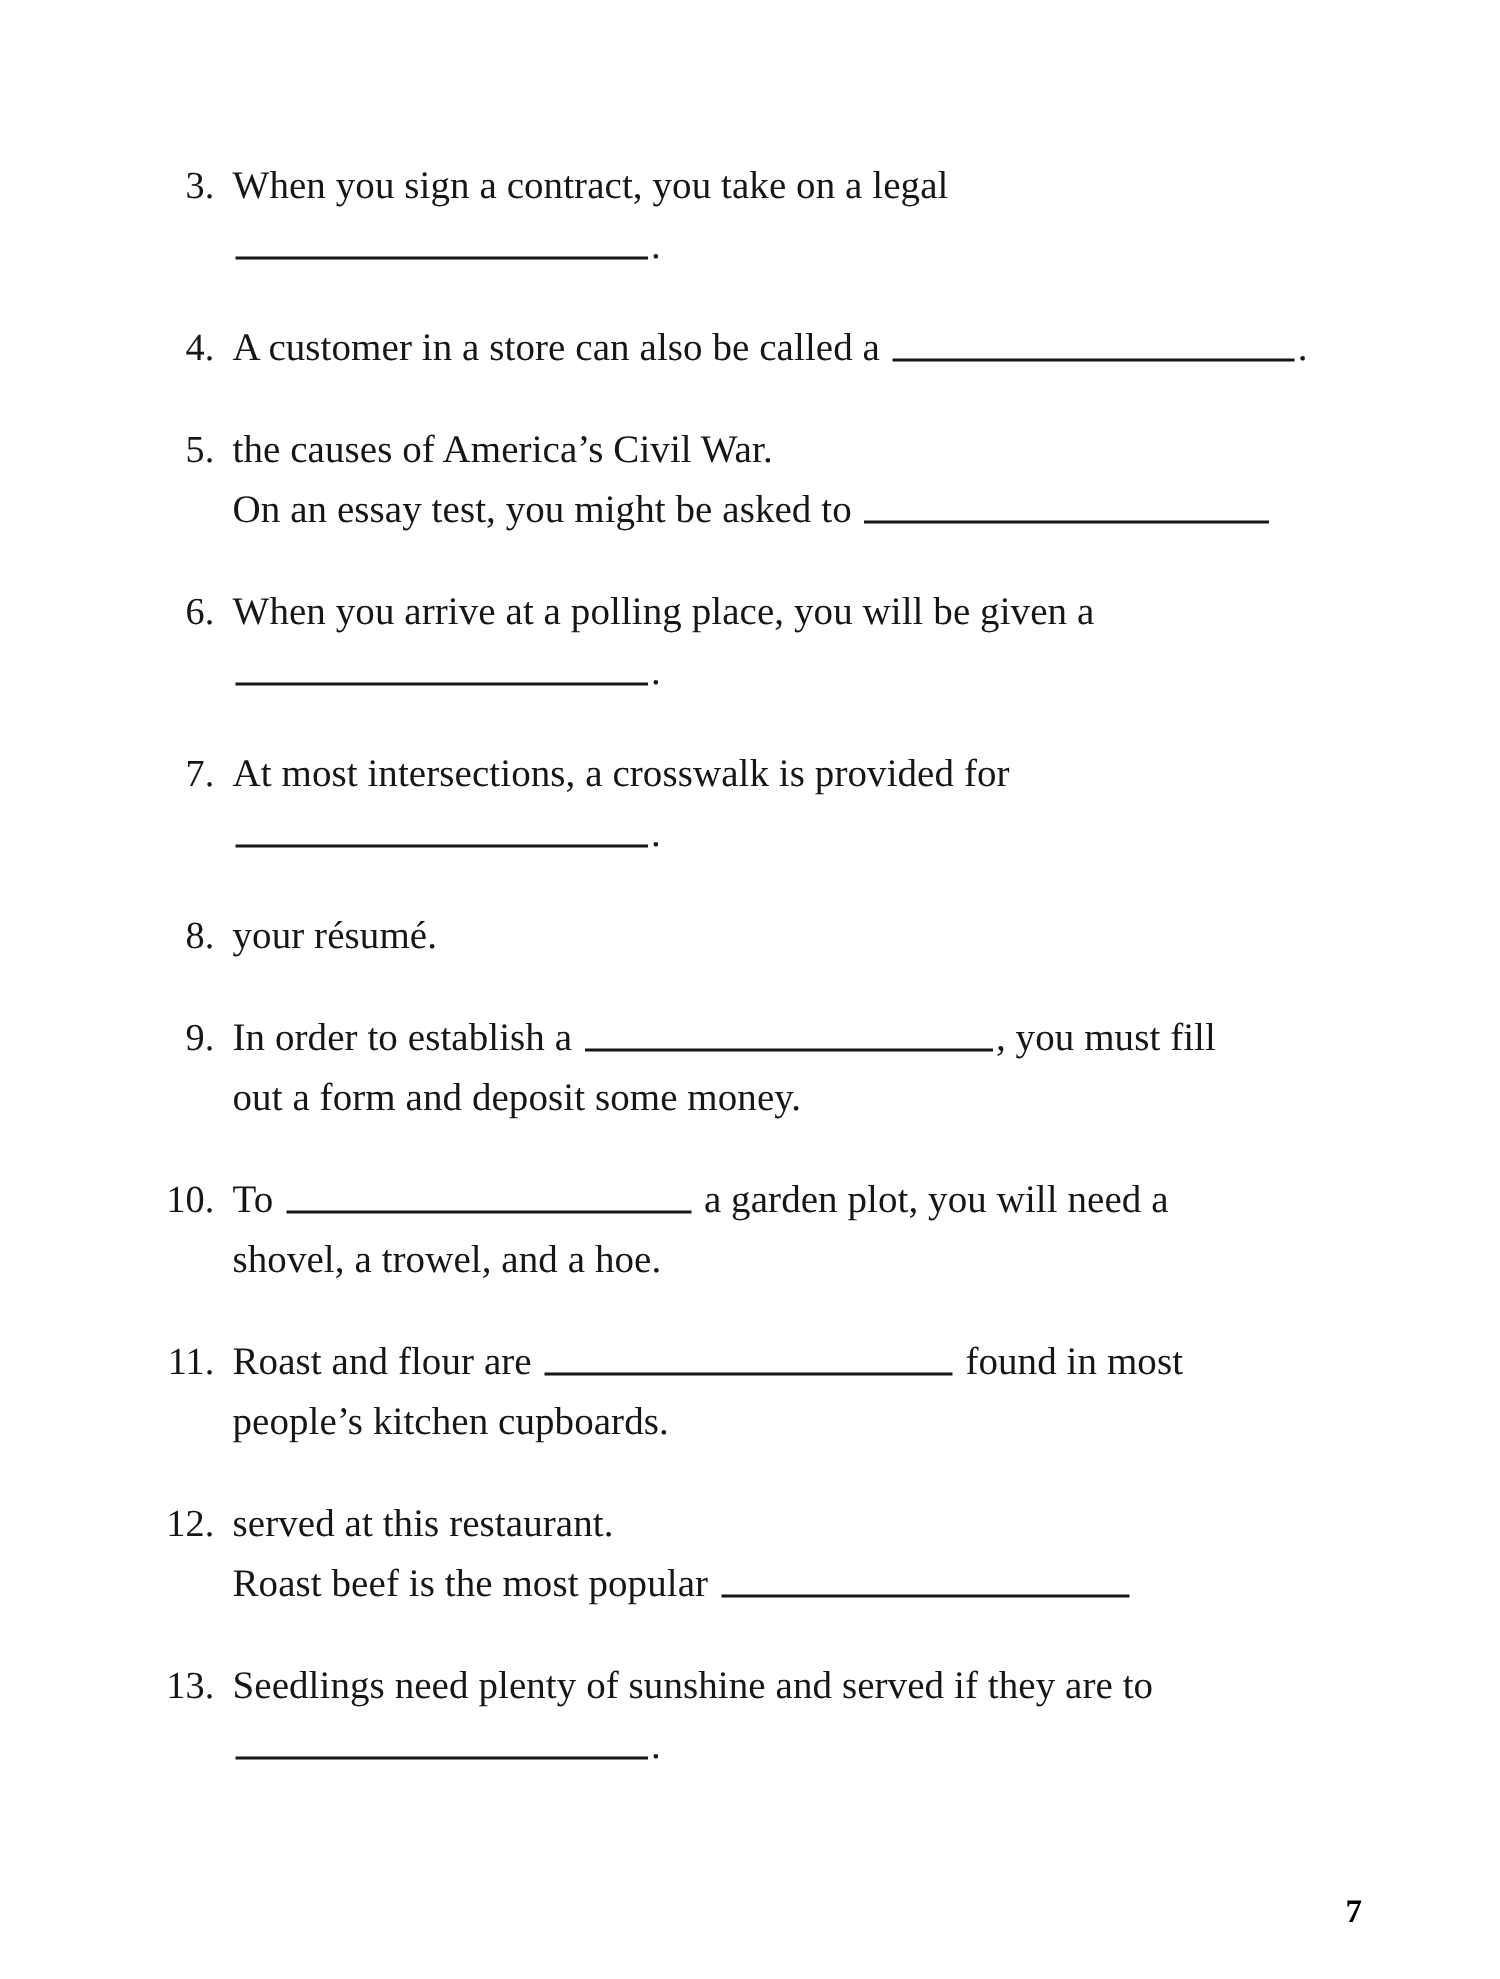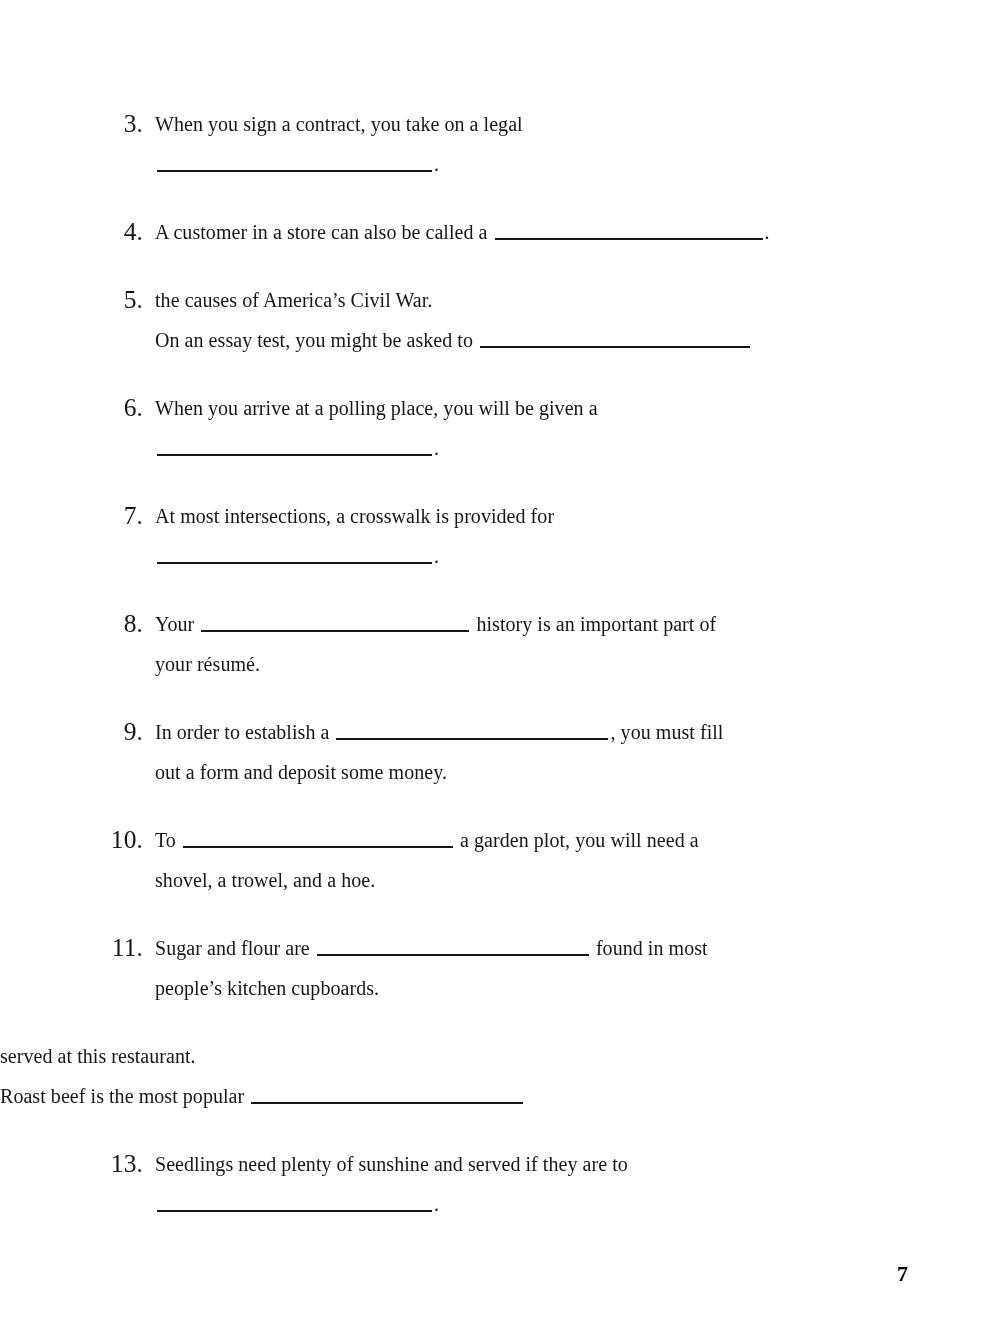--- a/index.html
+++ b/index.html
@@ -37,21 +37,21 @@
     text-align: right;
     padding-right: 12px;
     box-sizing: border-box;
     font-size: 25.5px;
     line-height: 40px;
     letter-spacing: 0.1px;
   }
 
   .q-body {
     flex: 1 1 auto;
-    font-size: 20px;
+    font-size: 26px;
     line-height: 40px;
     padding-right: 60px;
     letter-spacing: 0.05px;
   }
 
   .q-line {
     display: block;
     white-space: nowrap;
   }
 
@@ -114,46 +114,46 @@
       <div class="q-item">
         <div class="q-num">7.</div>
         <div class="q-body">
           <span class="q-line"><span>At most intersections, a crosswalk is provided for</span></span>
           <span class="q-line"><span class="blank w275"></span><span>.</span></span>
         </div>
       </div>
       <div class="q-item">
         <div class="q-num">8.</div>
         <div class="q-body">
-          <span class="q-line"><span>Your </span><span class="blank w268"></span><span> history is an important part of</span></span>
           <span class="q-line"><span>your résumé.</span></span>
         </div>
       </div>
       <div class="q-item">
         <div class="q-num">9.</div>
         <div class="q-body">
           <span class="q-line"><span>In order to establish a </span><span class="blank w272"></span><span>, you must fill</span></span>
           <span class="q-line"><span>out a form and deposit some money.</span></span>
         </div>
       </div>
       <div class="q-item">
         <div class="q-num">10.</div>
         <div class="q-body">
           <span class="q-line"><span>To </span><span class="blank w270"></span><span> a garden plot, you will need a</span></span>
           <span class="q-line"><span>shovel, a trowel, and a hoe.</span></span>
         </div>
       </div>
       <div class="q-item">
         <div class="q-num">11.</div>
         <div class="q-body">
-          <span class="q-line"><span>Sugar and flour are </span><span class="blank w272"></span><span> found in most</span></span>
+          <span class="q-line"><span>Roast and flour are </span><span class="blank w272"></span><span> found in most</span></span>
           <span class="q-line"><span>people’s kitchen cupboards.</span></span>
         </div>
       </div>
       <div class="q-item">
+        <div class="q-num">12.</div>
         <div class="q-body">
           <span class="q-line"><span>served at this restaurant.</span></span>
           <span class="q-line"><span>Roast beef is the most popular </span><span class="blank w272"></span></span>
         </div>
       </div>
       <div class="q-item">
         <div class="q-num">13.</div>
         <div class="q-body">
           <span class="q-line"><span>Seedlings need plenty of sunshine and served if they are to</span></span>
           <span class="q-line"><span class="blank w275"></span><span>.</span></span>

